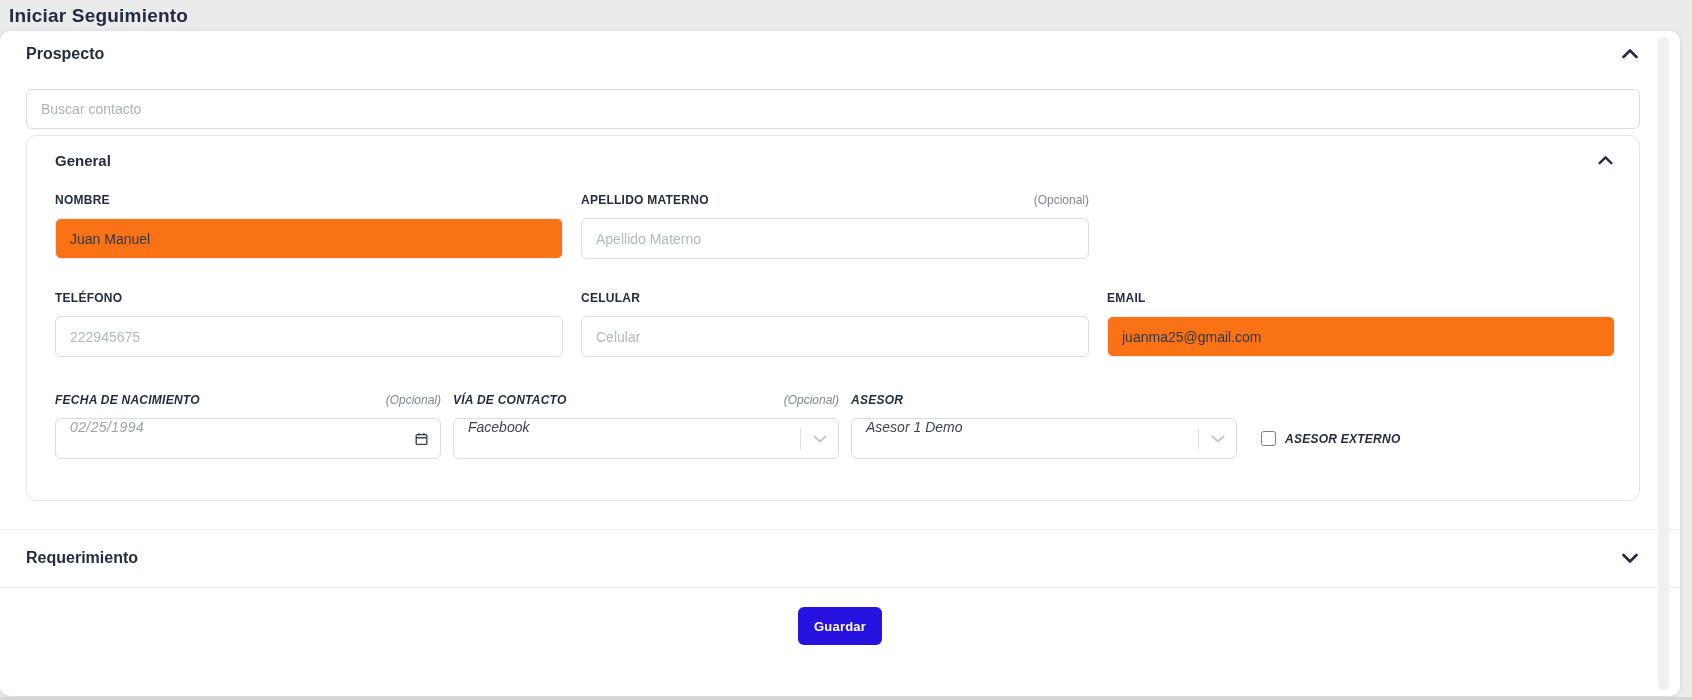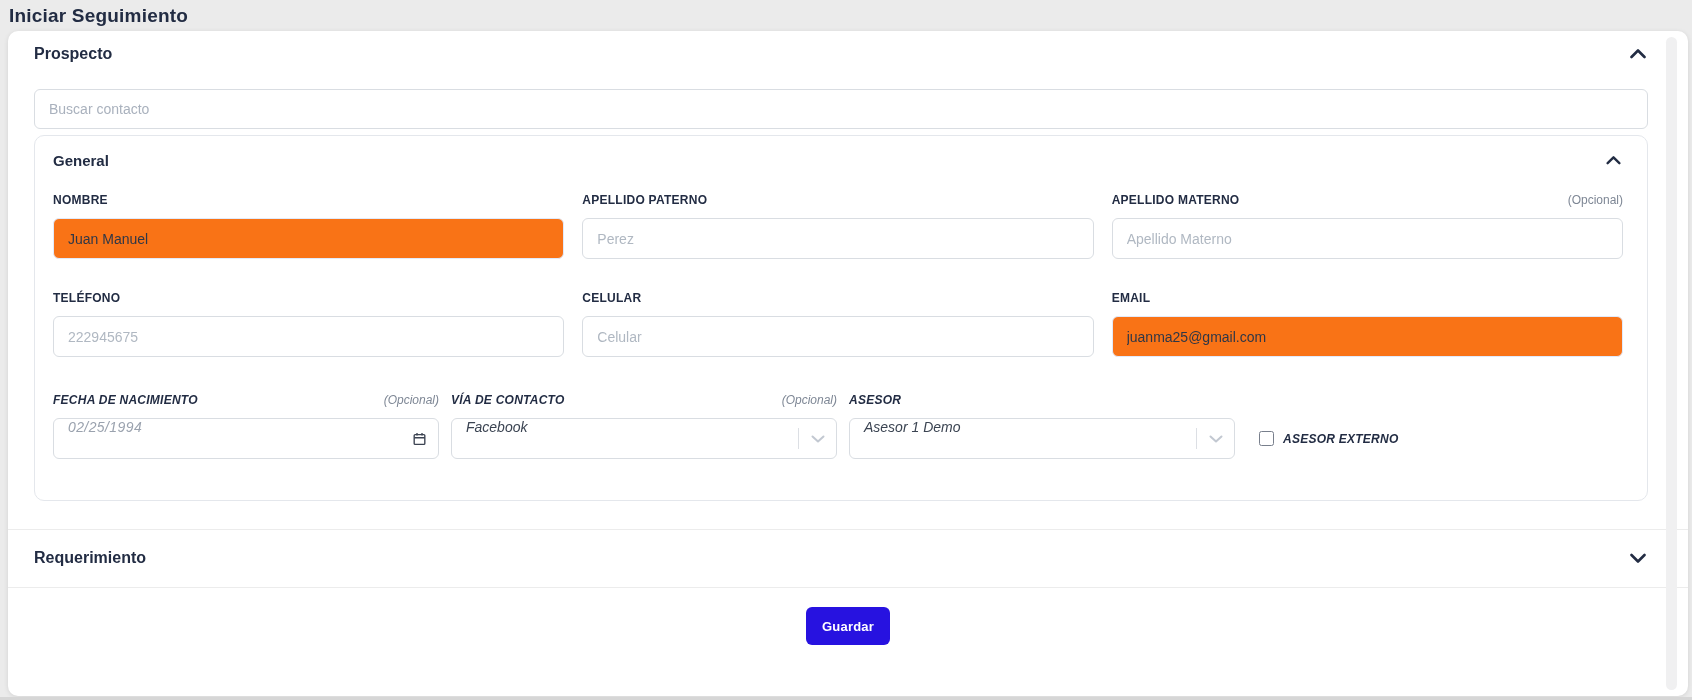--- a/index.html
+++ b/index.html
@@ -11,21 +11,21 @@
     color:#222c43;
   }
   body::after{
     content:""; position:absolute; left:0; right:0; bottom:0; height:3px;
     background:#d6d6d6;
   }
   .page-header{ padding:5px 0 0 9px; height:31px; }
   .page-title{ margin:0; font-size:19px; font-weight:bold; color:#222c43; letter-spacing:.2px; }
 
   .card{
-    position:absolute; left:8px; top:31px; width:1680px; height:665px;
+    position:absolute; left:0; top:31px; width:1680px; height:665px;
     background:#ffffff; border-radius:10px;
     box-shadow:0 1px 5px rgba(0,0,0,.10);
   }
   .scroll-strip{
     position:absolute; top:6px; bottom:6px; left:1658px; width:11px;
     background:#f0f0f1; border-radius:6px;
   }
 
   .prospecto{ padding:14px 40px 28px 26px; }
   .sec-head{ display:flex; align-items:center; justify-content:space-between; }
@@ -38,21 +38,21 @@
     padding:0 14px; font-size:14px; color:#333c4e;
     font-family:"Liberation Sans", sans-serif; outline:none; display:block;
   }
   .search::placeholder{ color:#a9b1bd; }
 
   .hint{ margin-top:7px; font-size:13px; color:#434e5e; }
   .hint a{ color:#4c5ce4; font-weight:bold; text-decoration:none; margin-left:5px; cursor:pointer; }
 
   .general-card{
     margin-top:6px; border:1px solid #e4e7ec; border-radius:10px;
-    padding:16px 24px 41px 18px; background:#fff;
+    padding:16px 24px 41px 28px; background:#fff;
   }
   .g-title{ margin:0; font-size:15px; font-weight:bold; color:#222c43; }
 
   .row3{ display:grid; grid-template-columns:repeat(3,1fr); gap:18px; }
   .mt1{ margin-top:24px; } .mt2{ margin-top:32px; } .mt3{ margin-top:36px; }
   .rowflex{ display:flex; gap:12px;font-style:italic; }
   .w-sm{ width:386px; flex:none; }
 
   .lbl-row{ display:flex; justify-content:space-between; align-items:baseline; margin-bottom:11px; }
   .lbl{ font-size:12px; font-weight:bold; color:#222c43; letter-spacing:.25px; }
@@ -127,26 +127,20 @@
             </svg>
         </span>
       </div>
 
       <div class="row3 mt1">
         <div class="field">
           <div class="lbl-row">
               <span class="lbl">NOMBRE</span>
             </div>
           <input class="inp autofill" type="text" value="Juan Manuel" style="">
-        </div>
-        <div class="field">
-          <div class="lbl-row">
-              <span class="lbl">APELLIDO PATERNO</span>
-            </div>
-          <input class="inp" type="text" placeholder="Perez" style="">
         </div>
         <div class="field">
           <div class="lbl-row">
             <span class="lbl">APELLIDO MATERNO</span>
             <span class="opt">(Opcional)</span>
           </div>
           <input class="inp" type="text" placeholder="Apellido Materno" style="">
         </div>
       </div>
 

